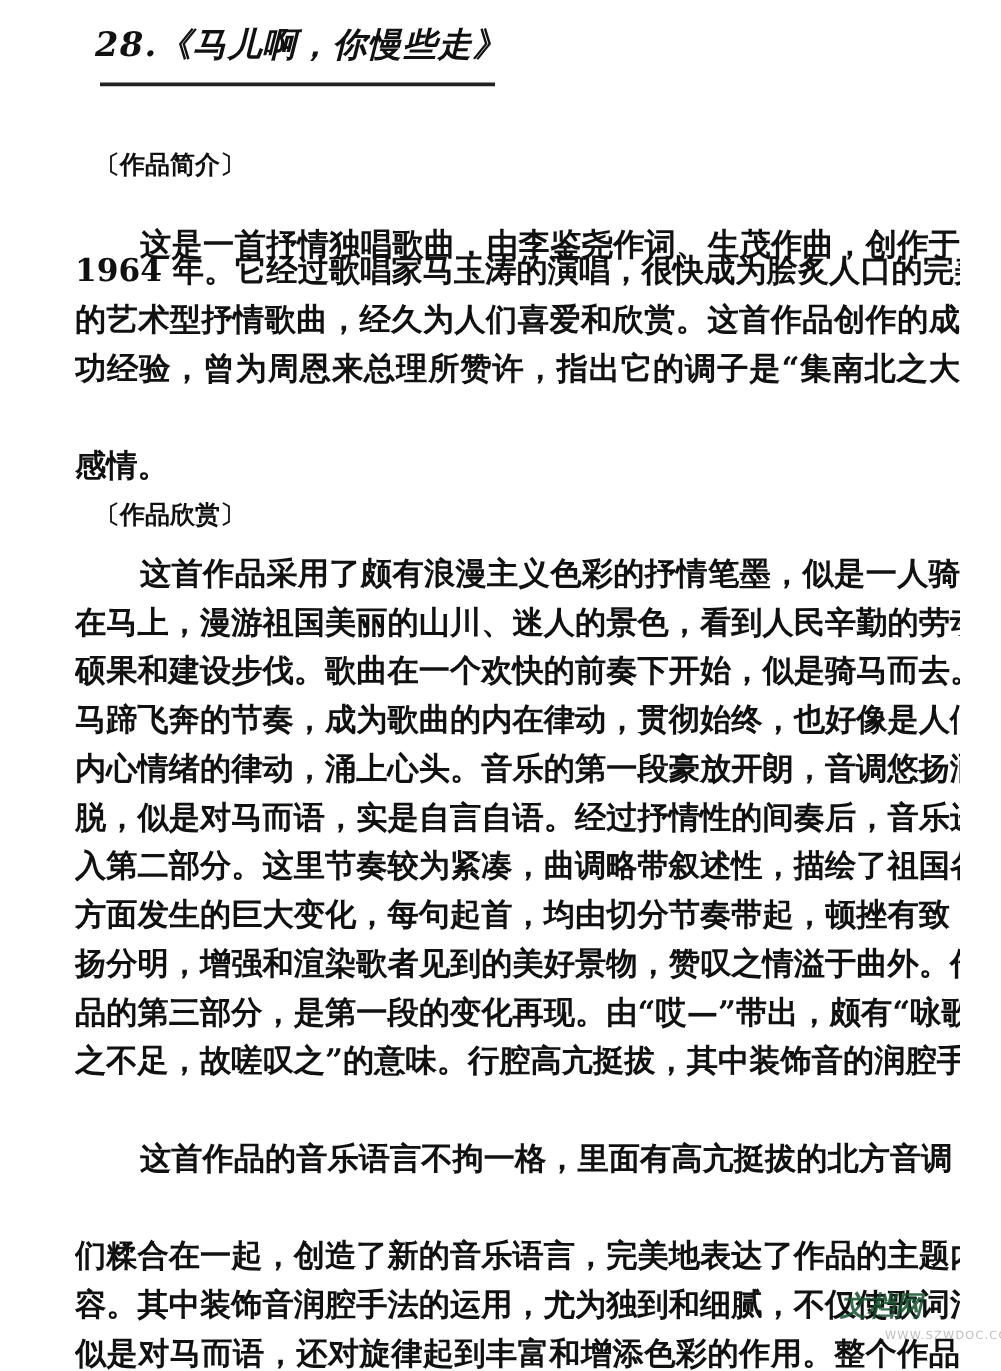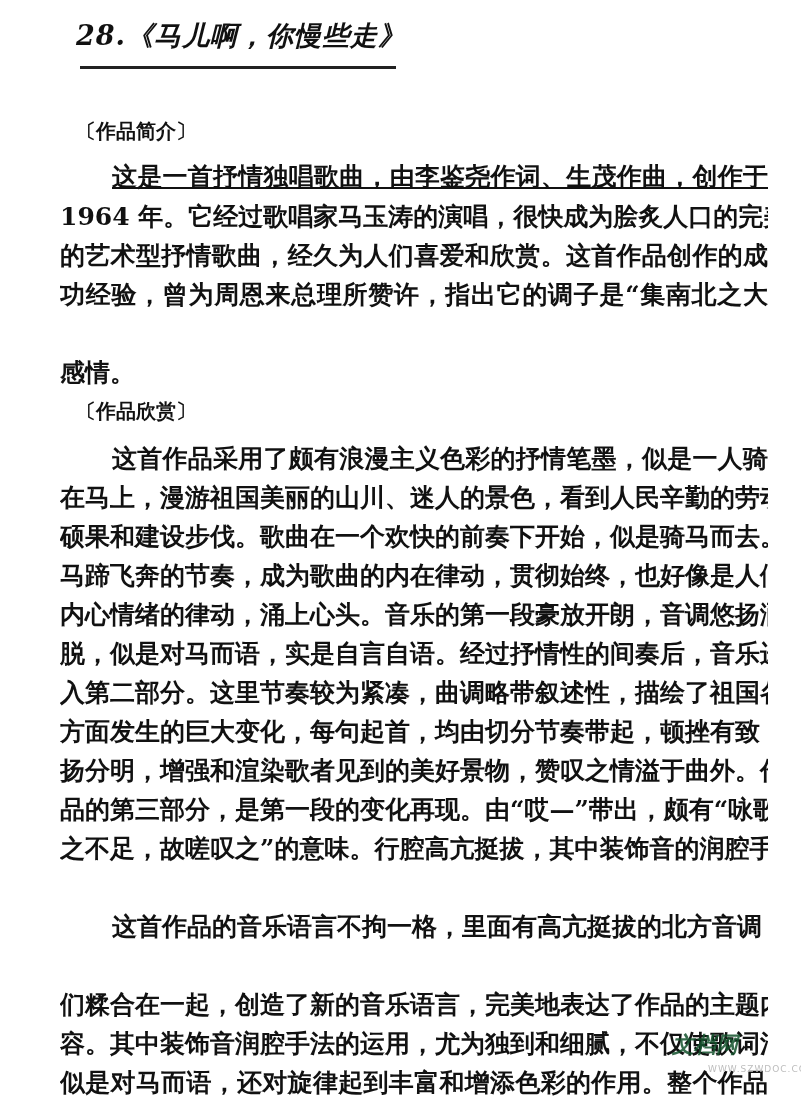--- a/index.html
+++ b/index.html
@@ -44,21 +44,21 @@
   </style>
 </head>
 <body>
 
 <div class="page">
 
   <div class="title">28.《马儿啊，你慢些走》</div>
   <div class="title-rule"></div>
 
   <div class="section-head" style="top:118px;">〔作品简介〕</div>
-  <div class="line indent" style="top:162px;text-decoration:underline;">这是一首抒情独唱歌曲，由李鉴尧作词、生茂作曲，创作于</div>
+  <div class="line indent" style="top:181px;">这是一首抒情独唱歌曲，由李鉴尧作词、生茂作曲，创作于</div>
   <div class="line" style="top:202px;">1964 年。它经过歌唱家马玉涛的演唱，很快成为脍炙人口的完美</div>
   <div class="line" style="top:280px;">功经验，曾为周恩来总理所赞许，指出它的调子是“集南北之大</div>
   <div class="line" style="top:241px;">的艺术型抒情歌曲，经久为人们喜爱和欣赏。这首作品创作的成</div>
   <div class="line last" style="top:358px;">感情。</div>
 
   <div class="section-head" style="top:398px;">〔作品欣赏〕</div>
   <div class="line indent" style="top:444px;">这首作品采用了颇有浪漫主义色彩的抒情笔墨，似是一人骑</div>
   <div class="line" style="top:483px;">在马上，漫游祖国美丽的山川、迷人的景色，看到人民辛勤的劳动</div>
   <div class="line" style="top:522px;">硕果和建设步伐。歌曲在一个欢快的前奏下开始，似是骑马而去。</div>
   <div class="line" style="top:561px;">马蹄飞奔的节奏，成为歌曲的内在律动，贯彻始终，也好像是人们</div>

